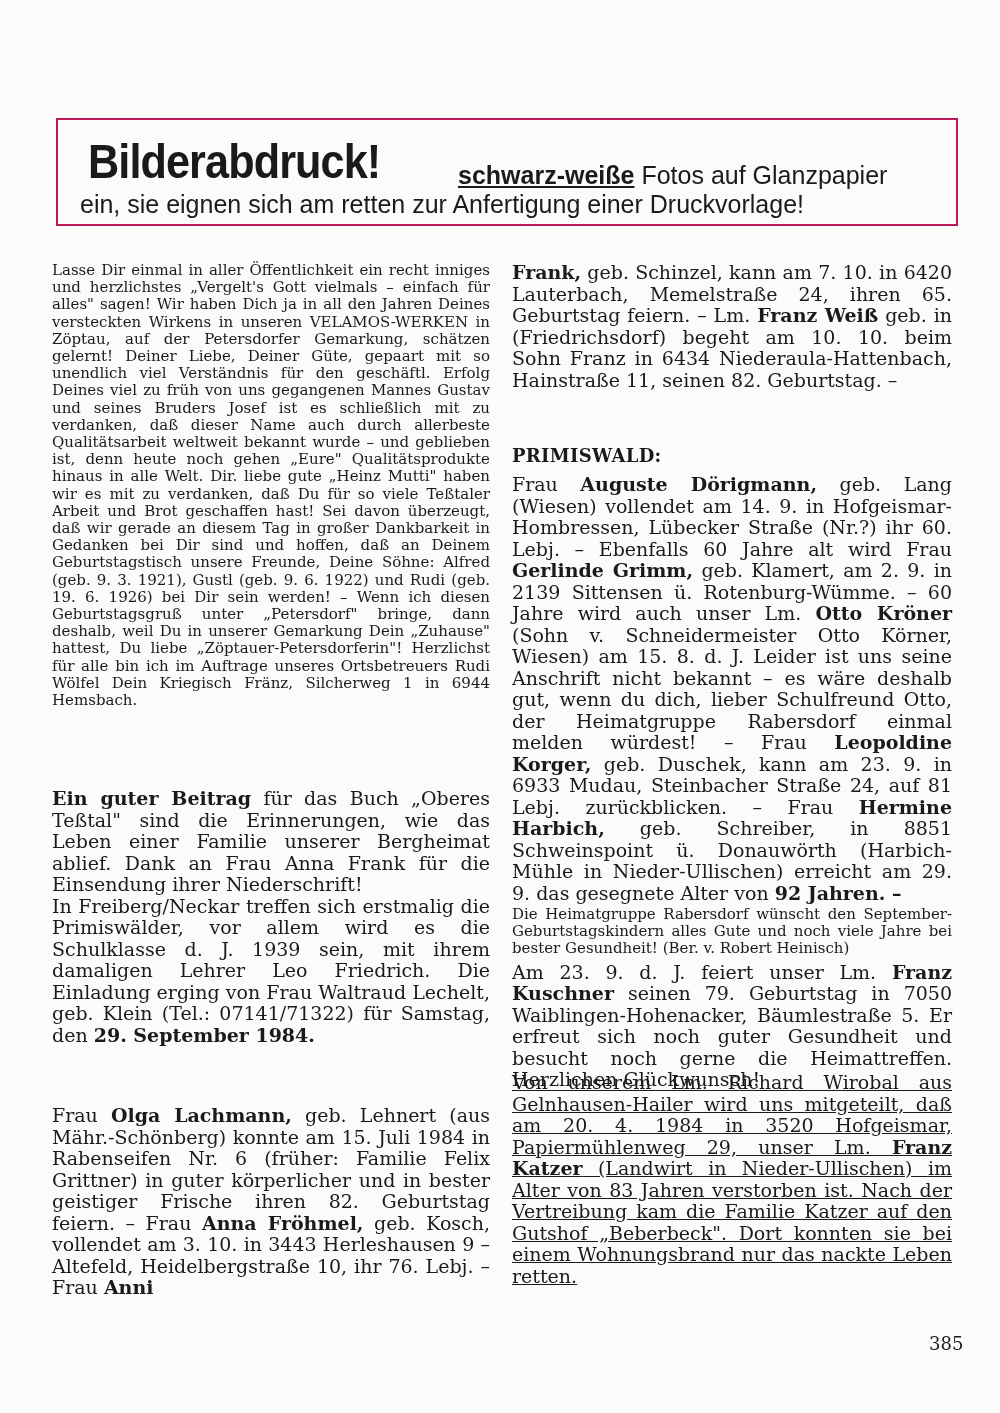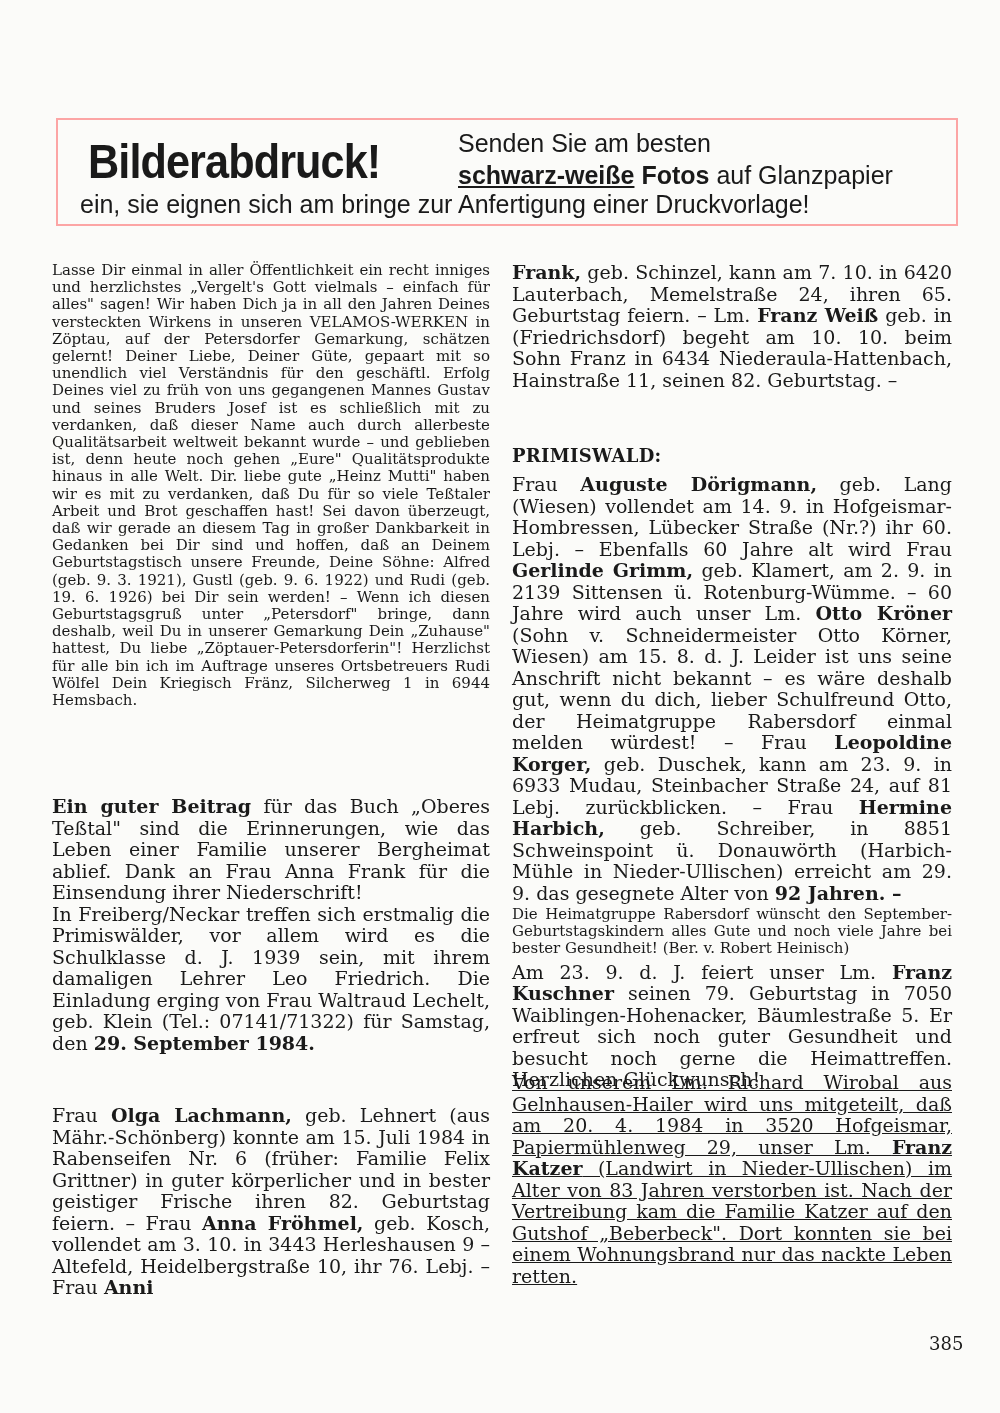--- a/index.html
+++ b/index.html
@@ -3,60 +3,59 @@
 <meta charset="utf-8">
 <style>
   html, body { margin:0; padding:0; }
   body {
     width:1000px; height:1413px; background:#fbfbf9; position:relative; overflow:hidden;
     color:#1a1a1a;
     font-family:"DejaVu Serif", serif;
   }
   .ad-box {
     position:absolute; left:56px; top:118px; width:902px; height:108px;
-    border:2px solid #fca5a5; box-sizing:border-box;
+    border:2px solid #be185d; box-sizing:border-box;
     font-family:"Liberation Sans", sans-serif;
   }
   .ad-headline {
     position:absolute; left:30px; top:16px; font-size:48px; font-weight:bold;
     letter-spacing:-1px; transform:scaleX(0.9); transform-origin:left top; line-height:52px;
   }
   .ad-line1 { position:absolute; left:400px; top:8px; font-size:25px; line-height:30px; }
   .ad-line2 { position:absolute; left:400px; top:40px; font-size:25px; line-height:30px; }
   .ad-line2 .u { font-weight:bold; text-decoration:underline;text-align:center; }
-  .ad-line2 .b { font-weight:bold;text-align:right; }
+  .ad-line2 .b { font-weight:normal;text-align:right; }
   .ad-line3 { position:absolute; left:22px; top:68px; font-size:25px; line-height:32px; white-space:nowrap; }
 
   .col { position:absolute; text-align:justify; }
   .col-left { left:52px; width:438px; }
   .col-right { left:512px; width:440px; }
 
   .small { font-size:15px; line-height:17.2px; }
   .big { font-size:19px; line-height:21.5px; }
   .head { font-family:"DejaVu Serif", serif; font-weight:bold; font-size:18px; letter-spacing:0.3px; }
   p { margin:0; }
   b { font-weight:bold; }
   .page-num { position:absolute; left:921px; top:1333px; font-size:18px;margin-left:8px; }
 </style>
 </head>
 <body>
 
 <div class="ad-box">
   <div class="ad-headline">Bilderabdruck!</div>
-  <div class="ad-line1">Senden Sie am besten</div>
   <div class="ad-line2"><span class="u">schwarz-weiße</span><span class="b"> Fotos</span><span> auf Glanzpapier</span></div>
-  <div class="ad-line3">ein, sie eignen sich am bringe zur Anfertigung einer Druckvorlage!</div>
+  <div class="ad-line3">ein, sie eignen sich am retten zur Anfertigung einer Druckvorlage!</div>
 </div>
 
 <div class="col col-left small" style="top:262px;">
   <p>Lasse Dir einmal in aller Öffentlichkeit ein recht inniges und herzlichstes „Vergelt's Gott vielmals – einfach für alles" sagen! Wir haben Dich ja in all den Jahren Deines versteckten Wirkens in unseren VELAMOS-WERKEN in Zöptau, auf der Petersdorfer Gemarkung, schätzen gelernt! Deiner Liebe, Deiner Güte, gepaart mit so unendlich viel Verständnis für den geschäftl. Erfolg Deines viel zu früh von uns gegangenen Mannes Gustav und seines Bruders Josef ist es schließlich mit zu verdanken, daß dieser Name auch durch allerbeste Qualitätsarbeit weltweit bekannt wurde – und geblieben ist, denn heute noch gehen „Eure" Qualitätsprodukte hinaus in alle Welt. Dir. liebe gute „Heinz Mutti" haben wir es mit zu verdanken, daß Du für so viele Teßtaler Arbeit und Brot geschaffen hast! Sei davon überzeugt, daß wir gerade an diesem Tag in großer Dankbarkeit in Gedanken bei Dir sind und hoffen, daß an Deinem Geburtstagstisch unsere Freunde, Deine Söhne: Alfred (geb. 9. 3. 1921), Gustl (geb. 9. 6. 1922) und Rudi (geb. 19. 6. 1926) bei Dir sein werden! – Wenn ich diesen Geburtstagsgruß unter „Petersdorf" bringe, dann deshalb, weil Du in unserer Gemarkung Dein „Zuhause" hattest, Du liebe „Zöptauer-Petersdorferin"! Herzlichst für alle bin ich im Auftrage unseres Ortsbetreuers Rudi Wölfel Dein Kriegisch Fränz, Silcherweg 1 in 6944 Hemsbach.</p>
 </div>
 
 <div class="col col-left" style="top:788px;">
-  <p class="big" style="margin-top:8px;"><b>Ein guter Beitrag</b><span> für das Buch „Oberes Teßtal" sind die Erinnerungen, wie das Leben einer Familie unserer Bergheimat ablief. Dank an Frau Anna Frank für die Einsendung ihrer Niederschrift!</span></p>
+  <p class="big" style="margin-top:0;"><b>Ein guter Beitrag</b><span> für das Buch „Oberes Teßtal" sind die Erinnerungen, wie das Leben einer Familie unserer Bergheimat ablief. Dank an Frau Anna Frank für die Einsendung ihrer Niederschrift!</span></p>
   <p class="big"><span>In Freiberg/Neckar treffen sich erstmalig die Primiswälder, vor allem wird es die Schulklasse d. J. 1939 sein, mit ihrem damaligen Lehrer Leo Friedrich. Die Einladung erging von Frau Waltraud Lechelt, geb. Klein (Tel.: 07141/71322) für Samstag, den </span><b>29. September 1984.</b></p>
 </div>
 
 <div class="col col-left" style="top:1097px;">
   <p class="big" style="margin-top:8px;"><span>Frau </span><b>Olga Lachmann,</b><span> geb. Lehnert (aus Mähr.-Schönberg) konnte am 15. Juli 1984 in Rabenseifen Nr. 6 (früher: Familie Felix Grittner) in guter körperlicher und in bester geistiger Frische ihren 82. Geburtstag feiern. – Frau </span><b>Anna Fröhmel,</b><span> geb. Kosch, vollendet am 3. 10. in 3443 Herleshausen 9 – Altefeld, Heidelbergstraße 10, ihr 76. Lebj. – Frau </span><b>Anni</b></p>
 </div>
 
 <div class="col col-right" style="top:262px;">
   <p class="big"><b>Frank,</b><span> geb. Schinzel, kann am 7. 10. in 6420 Lauterbach, Memelstraße 24, ihren 65. Geburtstag feiern. – Lm. </span><b>Franz Weiß</b><span> geb. in (Friedrichsdorf) begeht am 10. 10. beim Sohn Franz in 6434 Niederaula-Hattenbach, Hainstraße 11, seinen 82. Geburtstag. –</span></p>
 </div>

